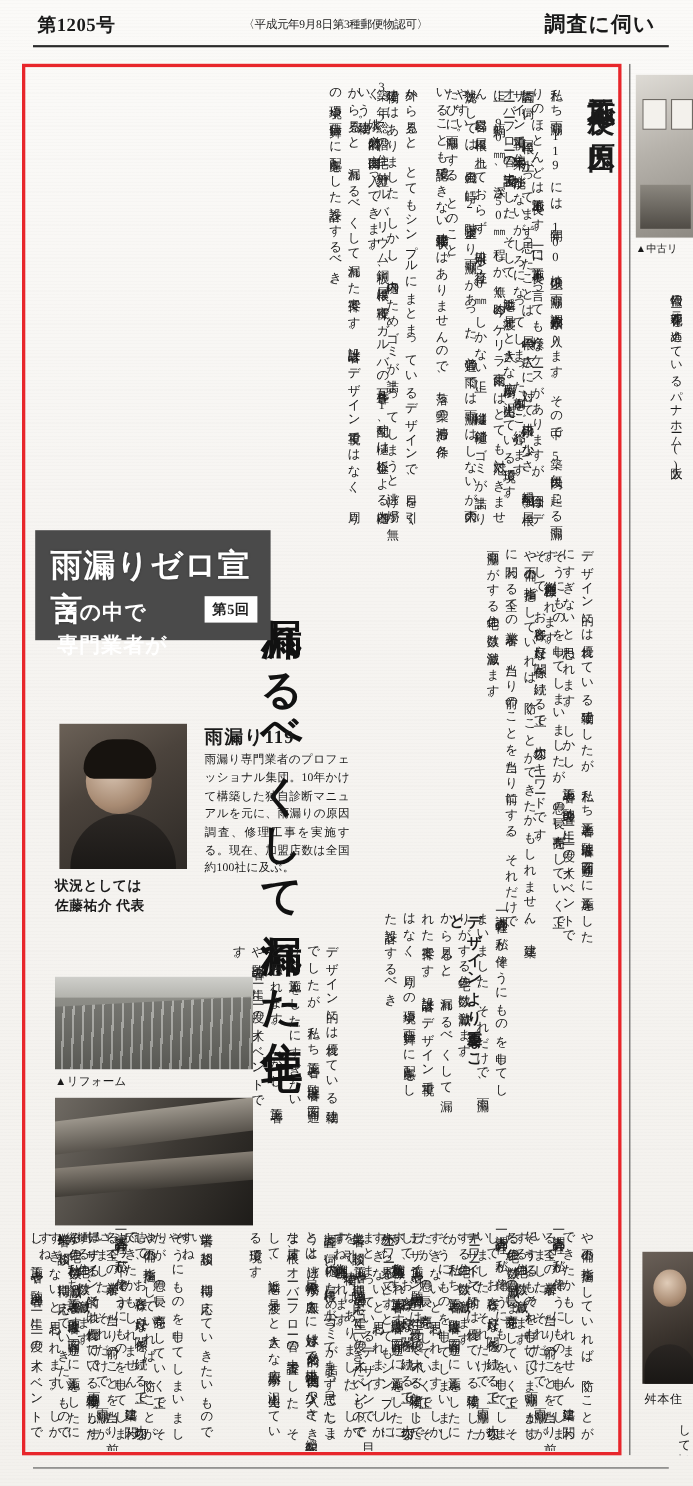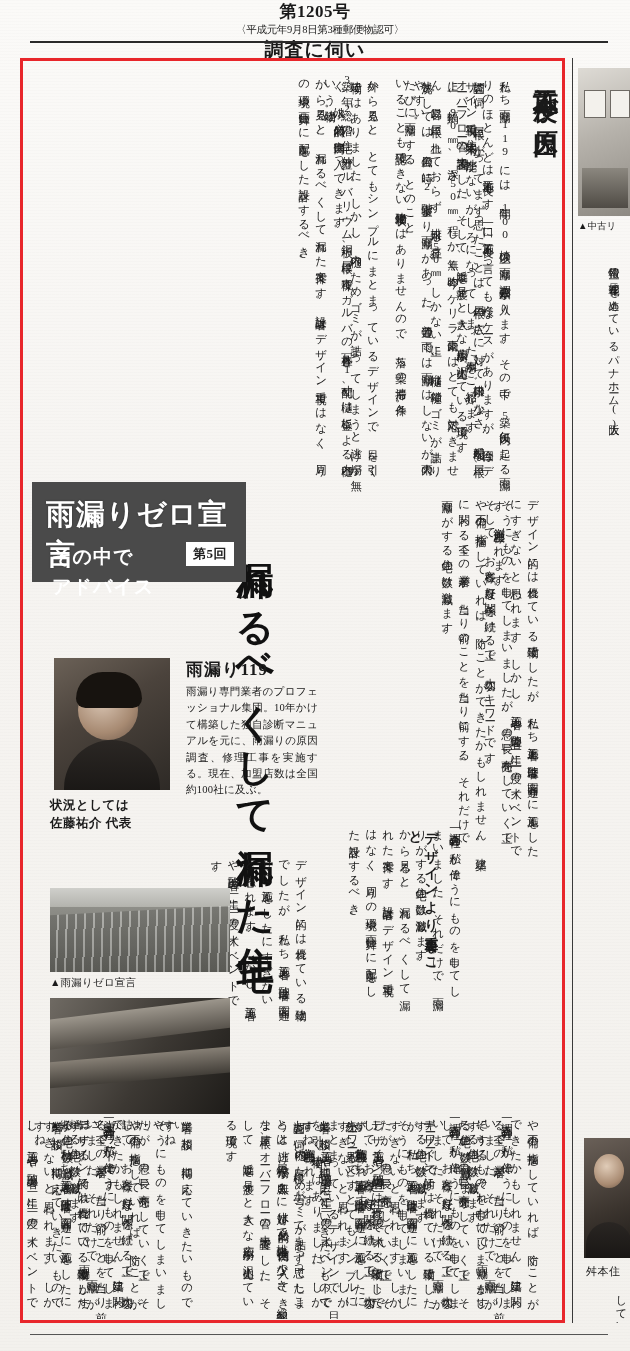--- a/index.html
+++ b/index.html
@@ -28,31 +28,30 @@
 
   
   .masthead {
     position: absolute;
     top: 0; left: 0; right: 0;
     height: 44px;
     display: flex;
     align-items: center;
     padding: 0 34px;
     box-sizing: border-box;
-    flex-direction: column;
   }
   .masthead-issue {
     font-size: 17px;
     font-weight: bold;
     letter-spacing: 0.5px;
     white-space: nowrap;
   }
   .masthead-note {
     flex: 1;
-    text-align: right;
+    text-align: center;
     font-size: 10.5px;
     letter-spacing: -0.3px;
     white-space: nowrap;
     padding-left: 10px;
   }
   .masthead-logo {
     font-size: 19px;
     font-weight: bold;
     letter-spacing: 1px;
     white-space: nowrap;
@@ -441,39 +440,39 @@
   <div class="vcol" style="right:366px; top:1050px; height:192px; width:22px;">業者に相談し、期待に応えていきたいものですね。</div>
   <div class="vcol" style="right:392px; top:1050px; height:192px; width:22px;">そうにものを申してしまいましたが、息の長い商売をしていく上で、そして、お客様と良好な関係を続ける上で、大切なキーワードです。</div>
   <div class="vcol" style="right:418px; top:1050px; height:192px; width:22px;">や不備の指摘をしていれば、防ぐことができたかもしれません。建築に関わる全ての業者が、当たり前のことを当たり前にする。それだけで、雨漏りがする住宅の数は激減します。</div>
   <div class="vcol" style="right:444px; top:1050px; height:192px; width:22px;">一調査会社の私が偉そうにものを申してしまいました。それだけで、雨漏りがする住宅の数は激減します。</div>
   <div class="vcol" style="right:470px; top:1050px; height:192px; width:22px;">デザイン的には優れている建物でしたが、私たち施工者と監理者は図面通りに施工をしたにすぎないと思われます。しかし、施工者や監理者の一生に一度の大イベントです。御施主様われます。</div>
   <div class="vcol" style="right:496px; top:1050px; height:192px; width:22px;">業者に相談し、期待に応えていきたいものですね。</div>
 
   <div class="logo-block">
     <div class="l1">雨漏りゼロ宣言</div>
     <div class="l2">その中で</div>
-    <div class="l3">アドバイス</div>
+    <div class="l3">専門業者が</div>
     <div class="ep">第5回</div>
   </div>
 
   <div class="photo-portrait">
     <div class="pp-hair"></div>
   </div>
   <div class="caption-name">
     <div>状況としては</div>
     <div>佐藤祐介 代表</div>
   </div>
 
   <div class="profile-title">雨漏り119</div>
   <div class="profile-body">雨漏り専門業者のプロフェッショナル集団。10年かけて構築した独自診断マニュアルを元に、雨漏りの原因調査、修理工事を実施する。現在、加盟店数は全国約100社に及ぶ。</div>
 
   <div class="photo-roof">
     <div class="lines"></div>
   </div>
-  <div class="cap-roof">▲雨漏りゼロ宣言</div>
+  <div class="cap-roof">▲リフォーム</div>
 
   <div class="photo-gutter">
     <div class="g1"></div>
     <div class="g2"></div>
   </div>
   <div class="cap-gutter">▲縦樋はゴミが詰まりやすい</div>
 
 </div>
 
 <div class="sidebar">

